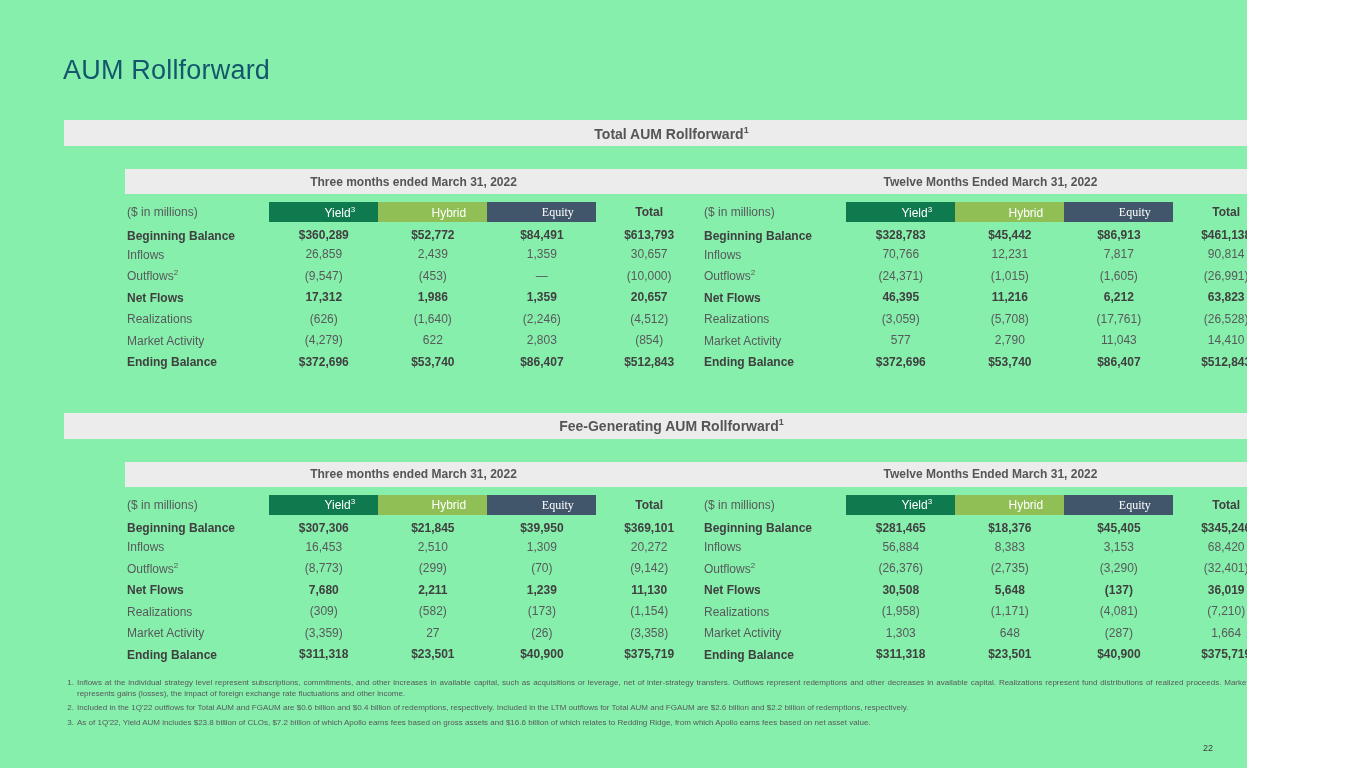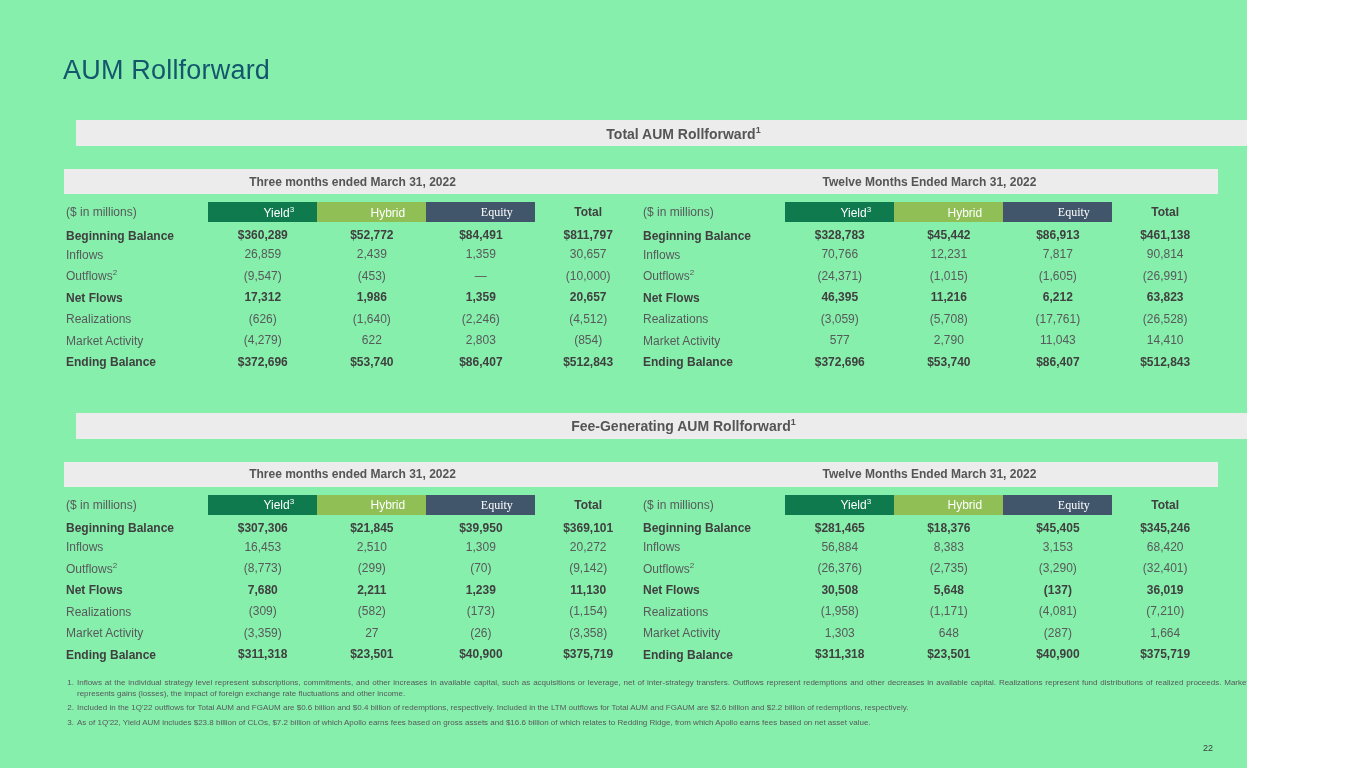--- a/index.html
+++ b/index.html
@@ -11,25 +11,24 @@
   .title {
     position:absolute; left:63px; top:55px;
     font-size:27px; font-weight:400; color:#14576d; letter-spacing:0.2px;
   }
   #sections { position:absolute; left:64px; top:120px; width:1215px; }
   .section { margin-bottom:40px; }
   .section-bar {
     width:100%; height:26px; background:#ececec;
     display:flex; align-items:center; justify-content:center;
     margin-bottom:15px;
-    margin-left:12px;
   }
   .section-title { font-size:14px; font-weight:700; color:#555555; }
   .section-title sup { font-size:9px; }
-  .tables-row { display:flex; justify-content:flex-start;margin-top:23px; }
+  .tables-row { display:flex; justify-content:flex-end;margin-top:23px; }
   .table-group { width:577px; }
   .period-bar {
     height:25px; background:#ececec; margin-bottom:8px;
     display:flex; align-items:center; justify-content:center;
     font-size:12px; font-weight:700; color:#555555;
   }
   table.aum-table { width:100%; border-collapse:collapse; table-layout:fixed; }
   table.aum-table col.lab { width:25%; }
   table.aum-table col.str { width:18.9%; }
   table.aum-table col.tot { width:18.3%; }
@@ -88,21 +87,21 @@
                   <th class="strategy c2"><span>Equity</span><sup></sup></th>
                   <th class="total-h">Total</th>
                 </tr>
               </thead>
       <tbody>
                 <tr class="bold">
                   <td class="label"><span>Beginning Balance</span><sup></sup></td>
                   <td class="val">$360,289</td>
                   <td class="val">$52,772</td>
                   <td class="val">$84,491</td>
-                  <td class="val">$811,797</td>
+                  <td class="val">$613,793</td>
                 </tr>
                 <tr class="">
                   <td class="label"><span>Inflows</span><sup></sup></td>
                   <td class="val">26,859</td>
                   <td class="val">2,439</td>
                   <td class="val">1,359</td>
                   <td class="val">30,657</td>
                 </tr>
                 <tr class="">
                   <td class="label"><span>Outflows</span><sup>2</sup></td>

